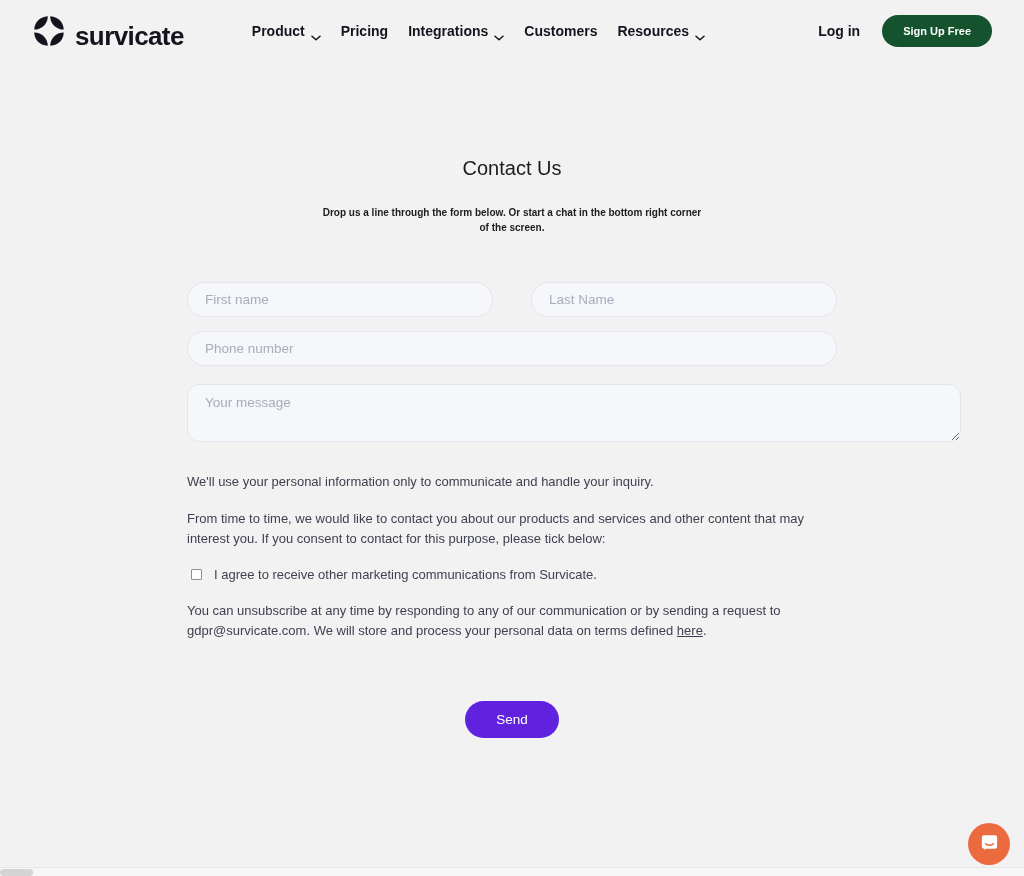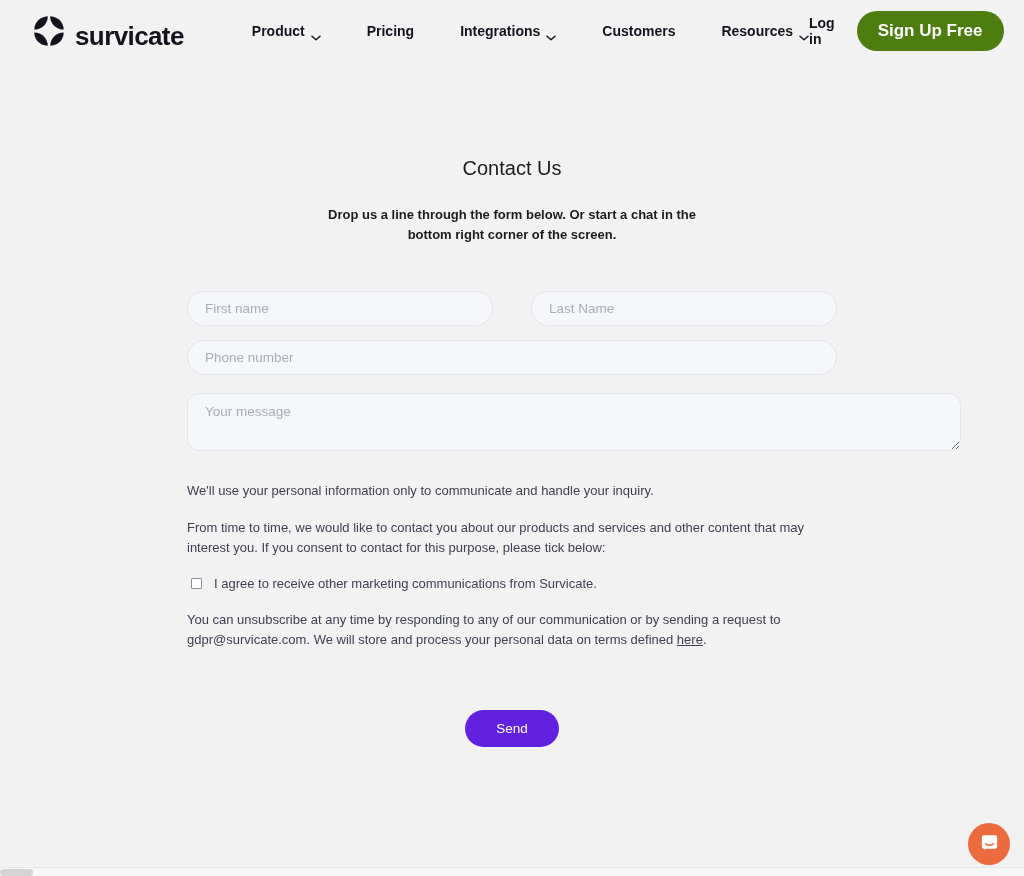--- a/index.html
+++ b/index.html
@@ -33,21 +33,21 @@
     font-size: 26px;
     font-weight: bold;
     letter-spacing: -0.6px;
     color: #14141e;
     margin-top: 10px;
   }
 
   .nav {
     display: flex;
     align-items: center;
-    gap: 46px;
+    gap: 20px;
     margin-left: 68px;
   }
   .nav-item {
     display: flex;
     align-items: center;
     gap: 6px;
     font-size: 14px;
     font-weight: bold;
     color: #14141e;
     cursor: pointer;
@@ -62,23 +62,23 @@
     gap: 22px;
   }
   .login-link {
     font-size: 14px;
     font-weight: bold;
     color: #14141e;
     cursor: pointer;
     text-decoration: none;
   }
   .signup-btn {
-    background: #4d7c0f;
+    background: #14532d;
     color: #ffffff;
-    font-size: 17px;
+    font-size: 11px;
     font-weight: bold;
     border: none;
     border-radius: 999px;
     padding: 10px 21px;
     cursor: pointer;
     font-family: "Liberation Sans", sans-serif;
     white-space: nowrap;
   }
 
   
@@ -93,21 +93,21 @@
   .hero-title {
     font-size: 53px;
     font-weight: bold;
     line-height: 1.06;
     letter-spacing: -1.4px;
     color: #14141e;
     margin: 0 auto;
     max-width: 560px;
   }
   .hero-sub {
-    font-size: 13px;
+    font-size: 10px;
     font-weight: bold;
     line-height: 1.5;
     color: #1c1c1c;
     margin: 25px auto 0;
     max-width: 380px;
   }
 
   
   .form-wrap {
     width: 650px;

